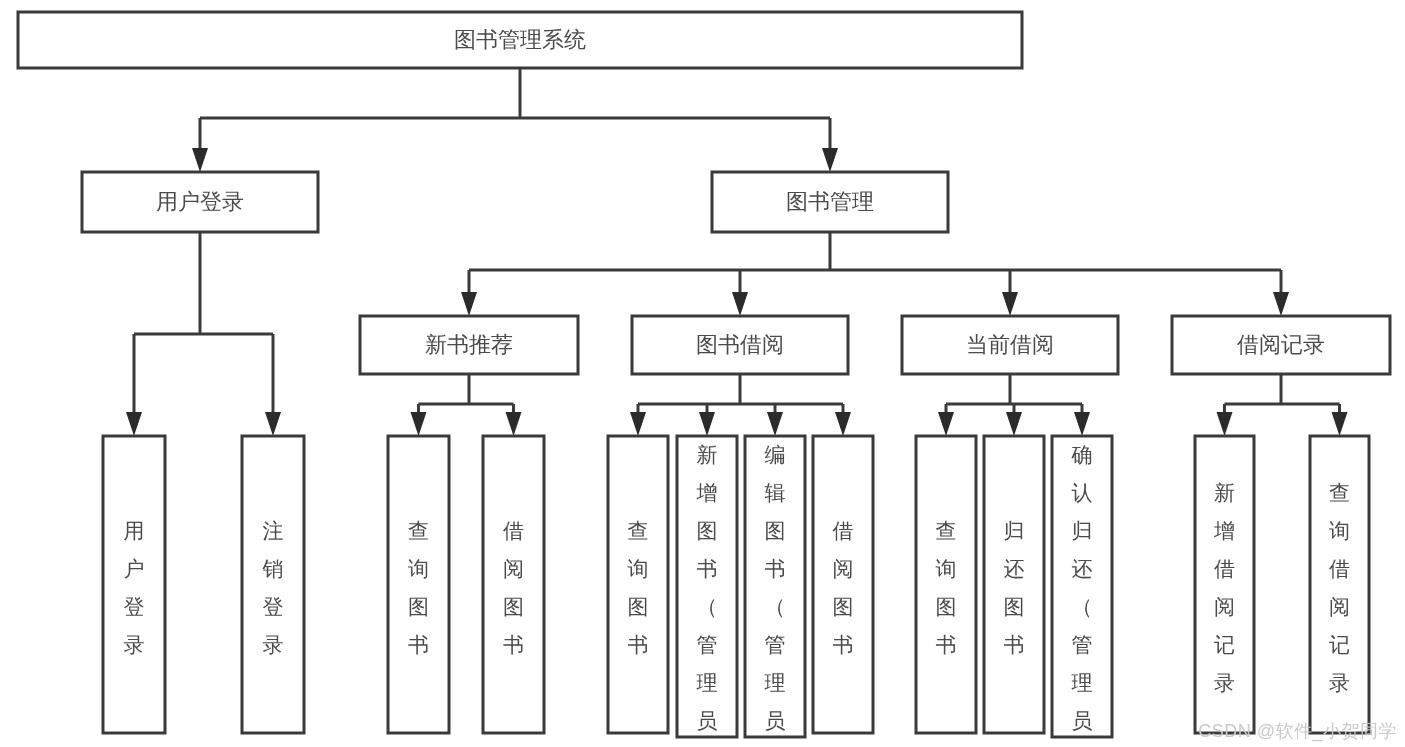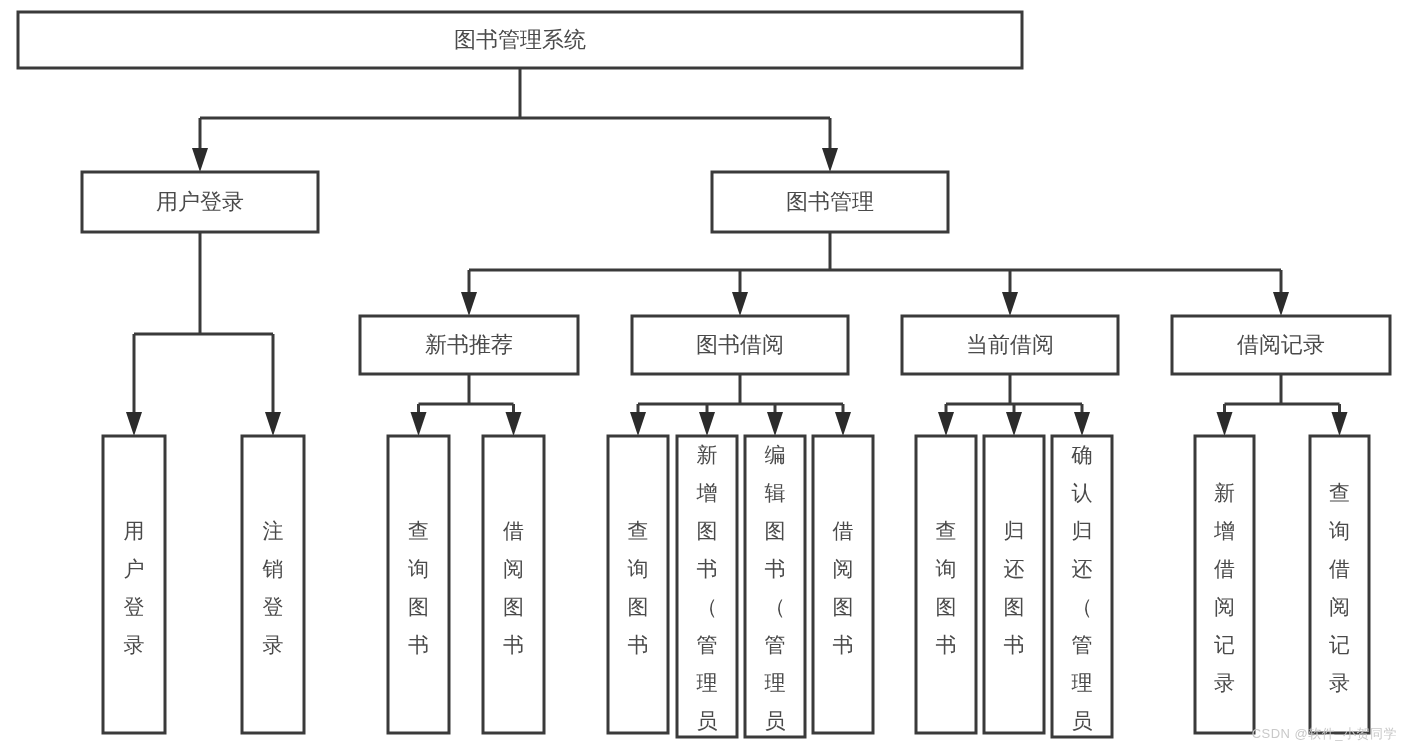--- a/index.html
+++ b/index.html
@@ -16,21 +16,21 @@
     font-size:22px;fill:#4a4a4a;dominant-baseline:middle;
   }
   .node-label-h{text-anchor:middle;}
   .vlabel{
     font-family:"Liberation Sans","DejaVu Sans",sans-serif;
     font-size:21px;fill:#4a4a4a;text-anchor:middle;
   }
   .watermark{
     position:absolute;right:8px;bottom:4px;
     font-family:"Liberation Sans","DejaVu Sans",sans-serif;
-    font-size:13px;color:#c9c9c9;white-space:nowrap;
+    font-size:18px;color:#c9c9c9;white-space:nowrap;
     letter-spacing:0.5px;user-select:none;
   }
 </style>
 </head>
 <body>
 
 <svg id="diagram" viewBox="0 0 1405 747" xmlns="http://www.w3.org/2000/svg">
   <g id="connectors-layer">
       <g>
         <line x1="520" y1="68" x2="520" y2="118" class="link"></line>

